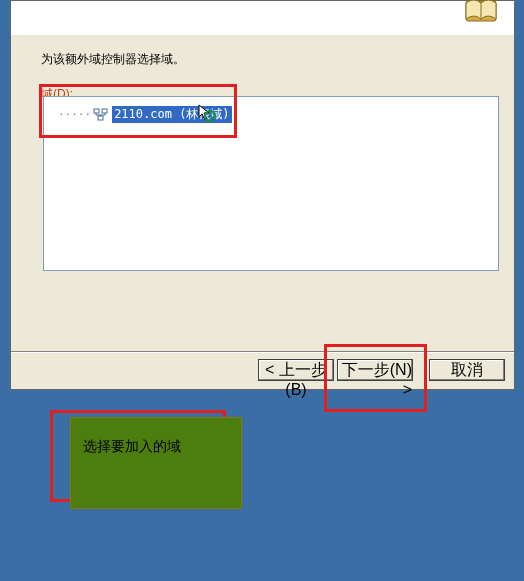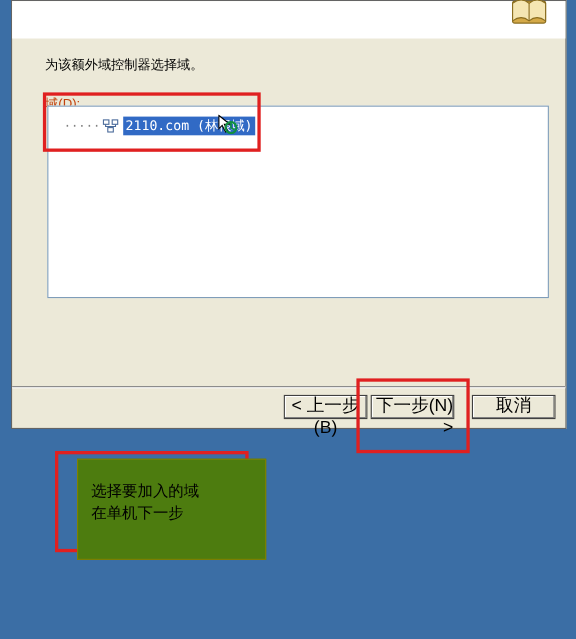--- a/index.html
+++ b/index.html
@@ -215,16 +215,15 @@
       <button class="btn btn-cancel">取消</button>
     </div>
 
     <div class="highlight-next"></div>
 
   </div>
 
   <div class="note-highlight"></div>
   <div class="note">
     <div>选择要加入的域</div>
-    <div>在单机下一步</div>
   </div>
 
 </div>
 
 </body></html>

